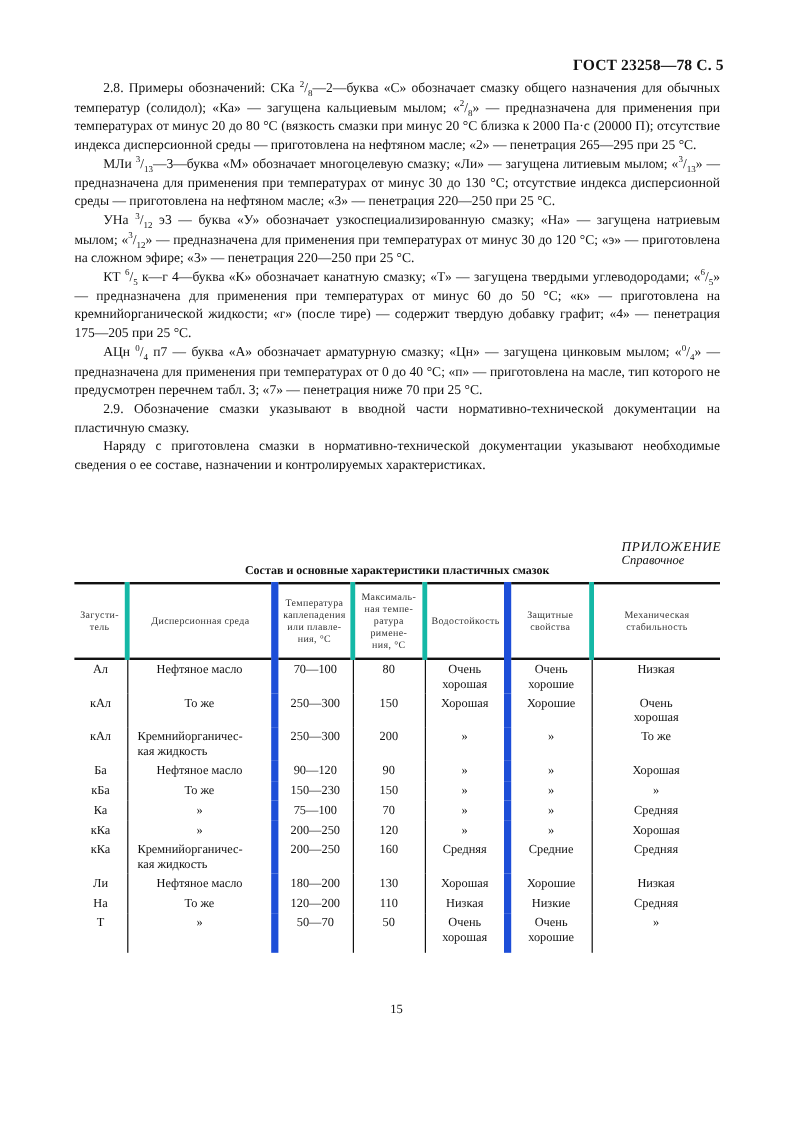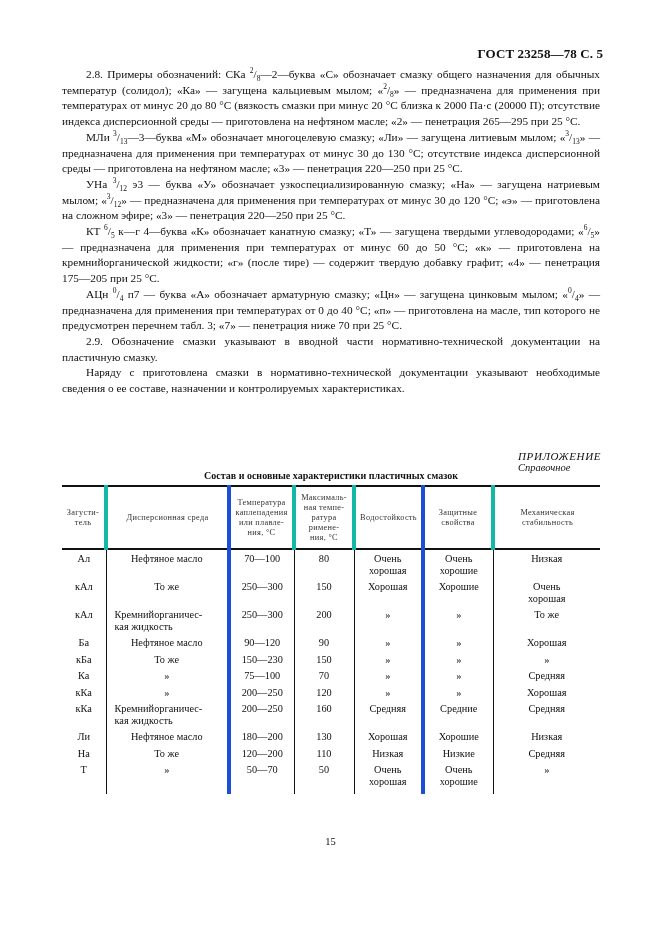--- a/index.html
+++ b/index.html
@@ -38,21 +38,21 @@
     letter-spacing: 0.3px; color: #333;
     border-top: 2px solid #111; border-bottom: 2px solid #111;
     border-left: 4px solid #14b8a6; height: 59px; padding: 1px 2px;
     text-align: center; vertical-align: middle;
   }
   table.props th:first-child, table.props td:first-child { border-left: none; }
   table.props td {
     border-left: 1px solid #111; vertical-align: top; text-align: center;
     padding: 3px 2px 2px 2px; line-height: 11.5px; font-size: 10.3px;
   }
-  table.props .thick { border-left: 4px solid #1d4ed8; }
+  table.props .thick { border-left: 6px solid #1d4ed8; }
   table.props td.medium { text-align: left; padding-left: 8px; }
   table.props td.medium.centered { text-align: center; padding-left: 2px; }
   .page-number {
     position: absolute; top: 836px; left: 0; width: 661px; text-align: center;
     font-size: 10.5px;
   }
 </style>
 </head>
 <body>
 

